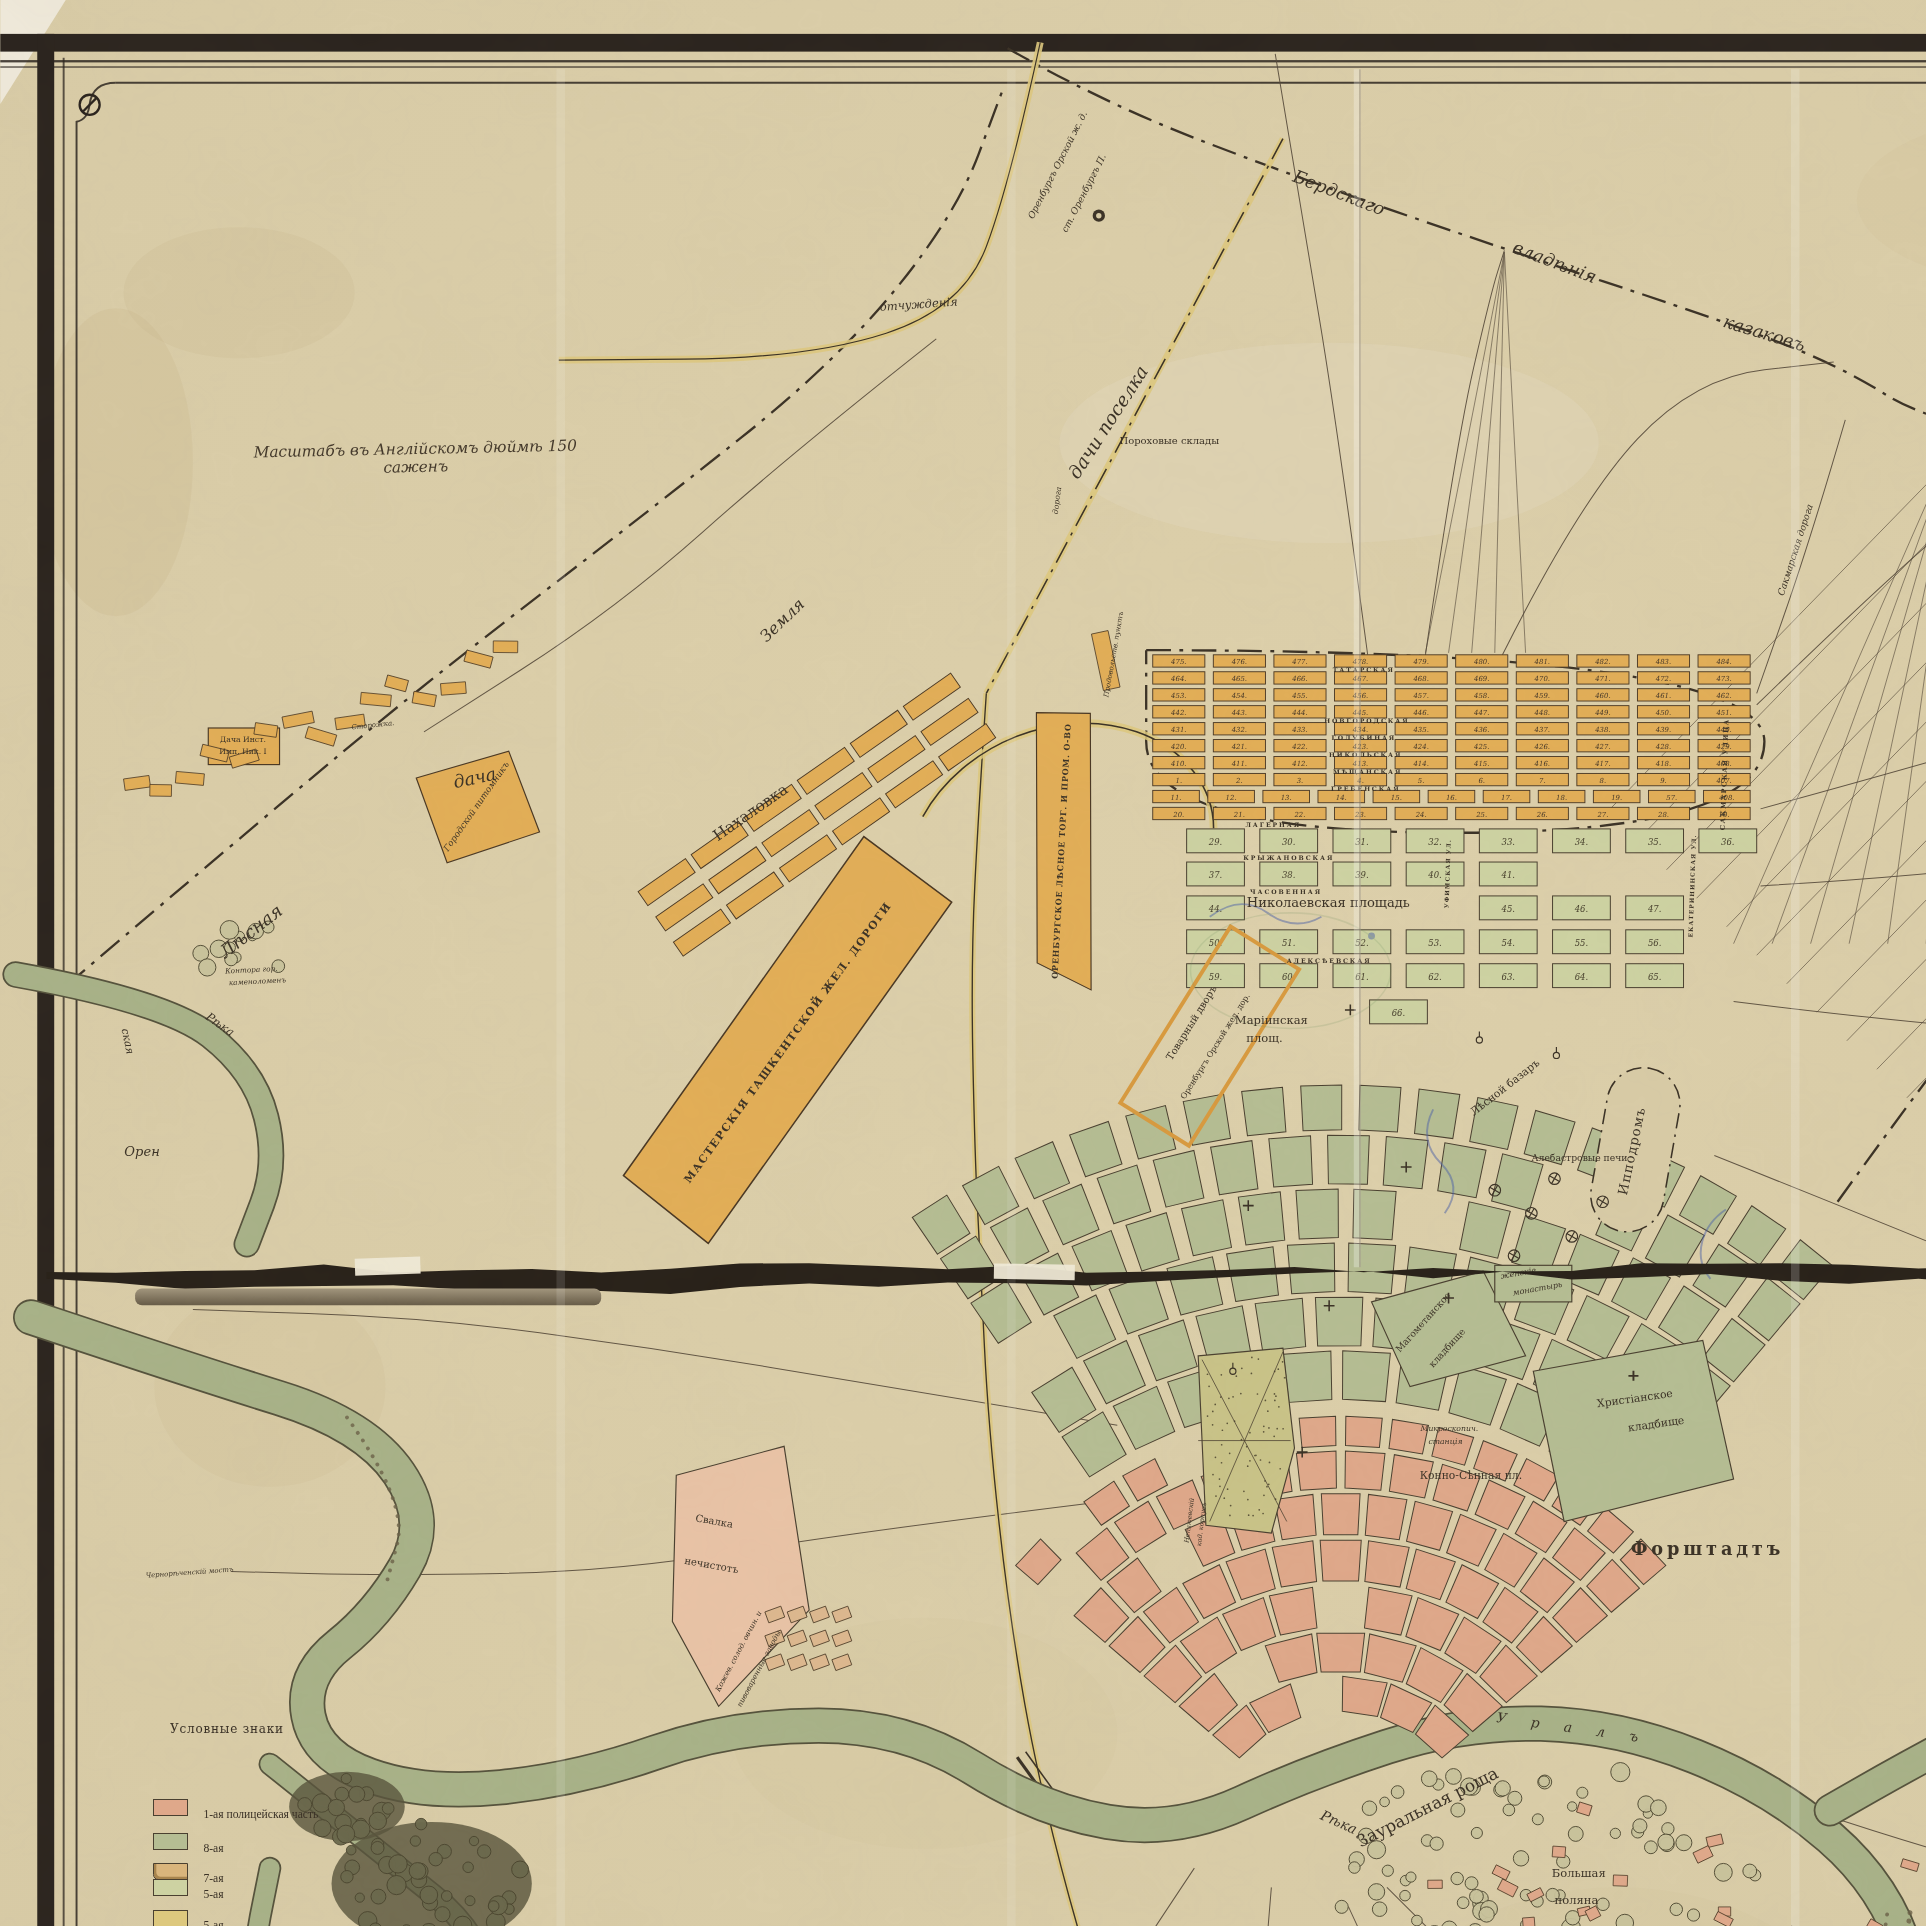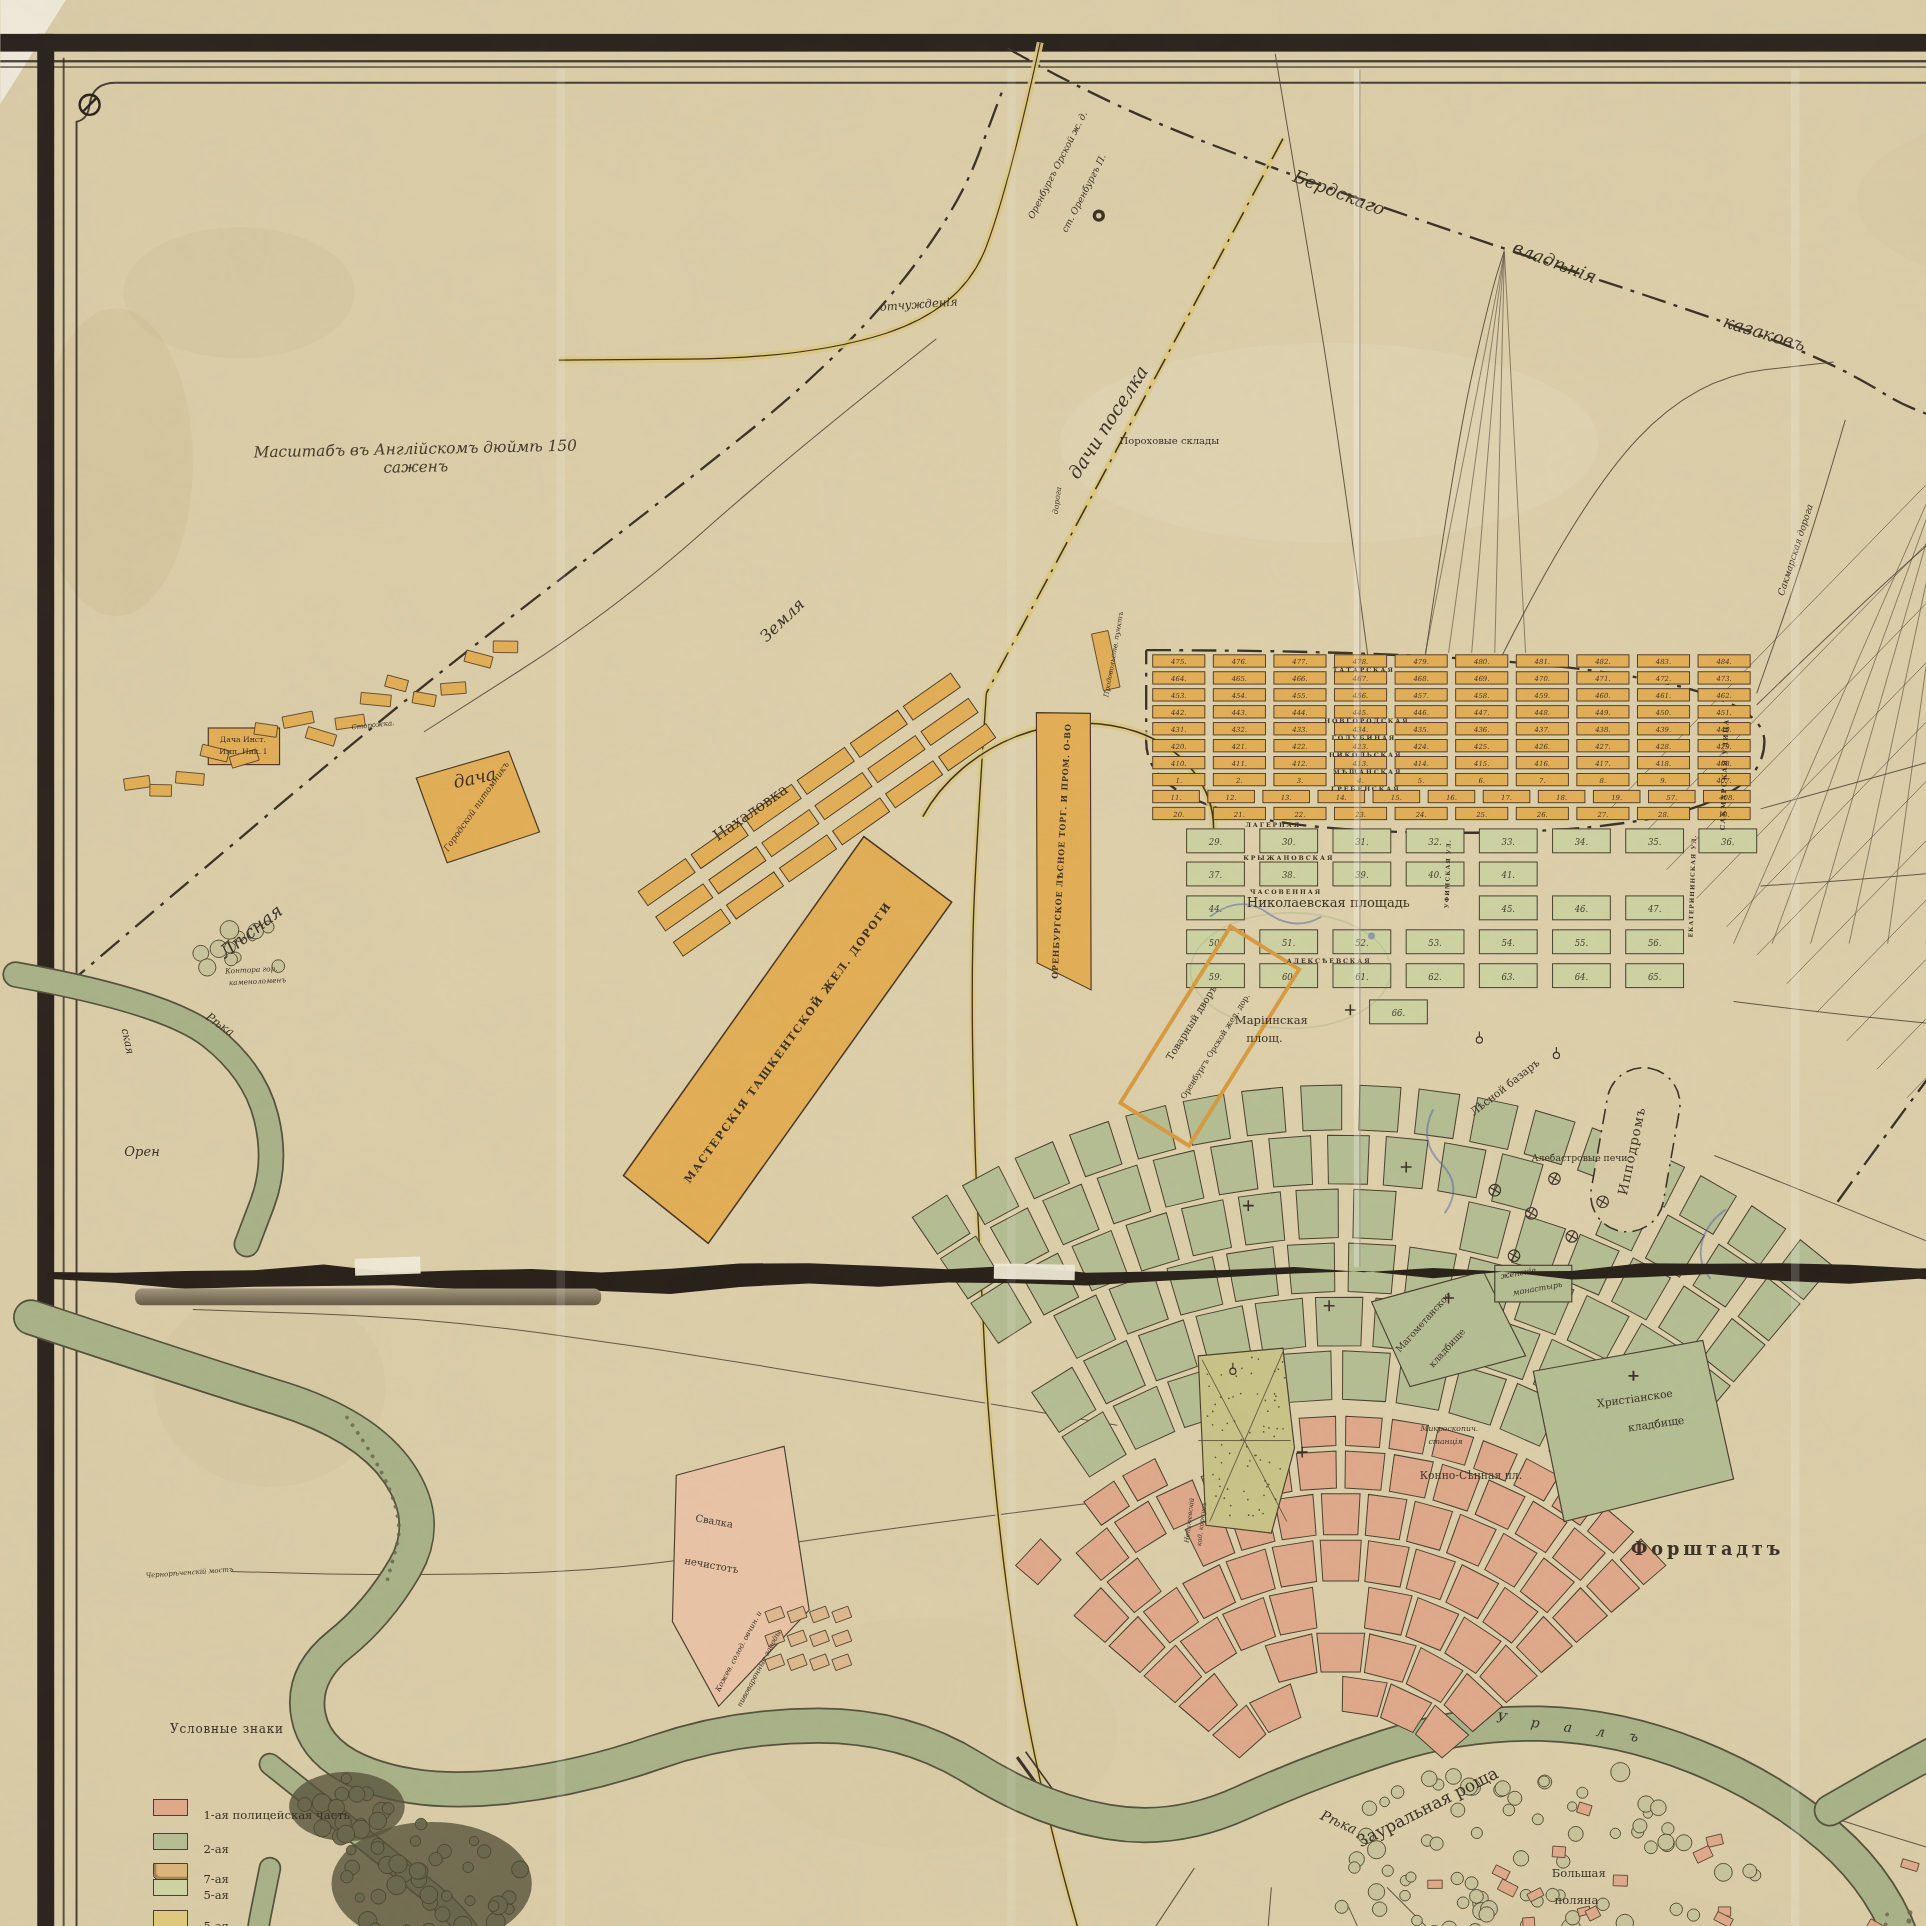--- a/index.html
+++ b/index.html
@@ -8,21 +8,21 @@
   #map-svg{position:absolute;left:0;top:0;width:2718px;height:2526px;}
   .lc{font-family:"DejaVu Serif",serif;font-style:italic;}
   .lp{font-family:"DejaVu Serif",serif;}
   .lsp{font-family:"DejaVu Serif",serif;font-weight:bold;}
   .title-block{position:absolute;left:235px;top:116px;width:408px;text-align:center;color:#3a3126;}
   .t1{font-size:36px;font-weight:bold;letter-spacing:0.8px;transform:scale(.95,1.18);text-shadow:0 0 0.8px rgba(58,49,38,.35);}
   .t2{font-size:24px;font-weight:bold;margin-top:26px;letter-spacing:1.2px;transform:scale(.95,1.15);}
   .scale-note{position:absolute;left:223px;top:440px;width:385px;text-align:center;font-size:15.4px;font-style:italic;color:#453a2c;transform:rotate(-1.2deg);}
   #legend{position:absolute;left:146px;top:1710px;width:331px;height:578px;color:#3a3126;}
   .lg-h{position:absolute;left:24px;top:11.6px;font-size:12px;letter-spacing:0.8px;}
-  .lg-row{position:absolute;left:0;height:23px;white-space:nowrap;}
+  .lg-row{position:absolute;left:0;height:23px;white-space:nowrap;font-family:Liberation Serif, serif;}
   .lg-lab{display:inline-block;vertical-align:middle;font-size:11.6px;margin-left:15.4px;}
   .lg-sw{display:inline-block;width:33px;height:15.4px;border:1px solid #4a4030;margin-left:7px;position:relative;}
   .credits{position:absolute;left:0;top:0;color:#3a3126;}
 </style>
 </head>
 <body>
 
 <div class="stage">
   <svg id="map-svg" viewBox="0 0 7055 6558">
       <defs>
@@ -1188,21 +1188,21 @@
       </g>
       <rect x="0" y="0" width="7055" height="6558" filter="url(#paperN)" opacity="0.08"></rect>
     </svg>
 
   <div class="scale-note">Масштабъ въ Англійскомъ дюймѣ 150 саженъ</div>
 
   <div id="legend">
     <div class="lg-h">Условные знаки</div>
     <div id="lg-items">
         <div class="lg-row" style="top: 89px;"><span class="lg-sw" style="background: rgb(223, 168, 138);"></span><span class="lg-lab">1-ая полицейская часть</span></div>
-        <div class="lg-row" style="top: 123px;"><span class="lg-sw" style="background: rgb(181, 189, 147);"></span><span class="lg-lab">2-ая</span></div>
+        <div class="lg-row" style="top: 123px;"><span class="lg-sw" style="background: rgb(181, 189, 147);"></span><span class="lg-lab">8-ая</span></div>
         <div class="lg-row" style="top: 153px;"><span class="lg-sw" style="background: rgb(217, 181, 124); border-radius: 0px 0px 0px 5.4px; box-shadow: rgb(168, 133, 78) 2.3px -2.3px 0px inset;"></span><span class="lg-lab">7-ая</span></div>
         <div class="lg-row" style="top: 169px;"><span class="lg-sw" style="background: rgb(205, 210, 162);"></span><span class="lg-lab">5-ая</span></div>
         <div class="lg-row" style="top: 200px;"><span class="lg-sw" style="background: rgb(221, 200, 126);"></span><span class="lg-lab">5-ая</span></div>
       </div>
   </div>
 
   <div class="credits">
     
     
     

